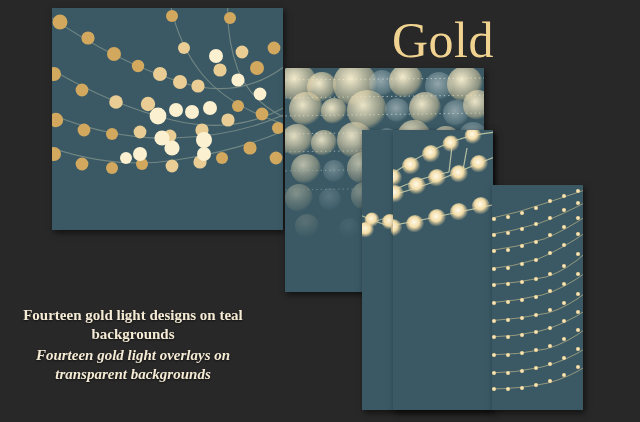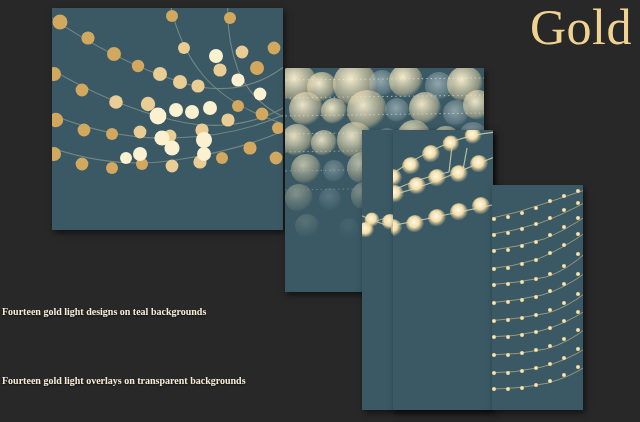--- a/index.html
+++ b/index.html
@@ -36,41 +36,42 @@
   .bokeh.dim{
     background:radial-gradient(circle at 45% 42%, rgba(222,232,231,.55), rgba(200,216,216,.22) 60%, rgba(200,216,216,0) 75%);
   }
   .fade-mask{
     position:absolute;left:0;top:0;width:100%;height:100%;
     background:linear-gradient(to bottom, rgba(58,89,101,0) 0%, rgba(58,89,101,.12) 34%, rgba(58,89,101,.7) 60%, rgba(58,89,101,.97) 78%, #3a5965 92%);
   }
 
   
   #title-block{
-    position:absolute;left:392px;top:3px;width:240px;
-    text-align:right;
+    position:absolute;left:392px;top:16px;width:240px;
+    text-align:left;
     color:#f0d291;
     font-size:50px;
     line-height:0.96;
     font-family:"Liberation Serif", serif;
     letter-spacing:.5px;
   }
   #title-block .ln{display:block;}
 
   .blurb{
     position:absolute;
     color:#f6ecd6;
-    font-size:10px;
+    text-align:center;
+    font-size:15px;
     line-height:1.28;
     font-family:"Liberation Serif", serif;
     font-weight:700;
     text-shadow:0 1px 2px rgba(0,0,0,.6);
   }
   #blurb-1{left:2px;top:306px;width:262px;}
-  #blurb-2{left:2px;top:375px;width:262px;}
+  #blurb-2{left:2px;top:346px;width:262px;font-style:italic;}
 </style>
 </head>
 <body>
 
 <div class="stage">
 
   <div class="panel" id="panel-1">
     <svg viewBox="0 0 231 222" preserveAspectRatio="none">
       <g stroke="#7d8f88" stroke-width="1.1" fill="none" opacity="0.85">
         <path d="M-6,6 Q60,52 128,74 Q190,94 238,54"></path>

